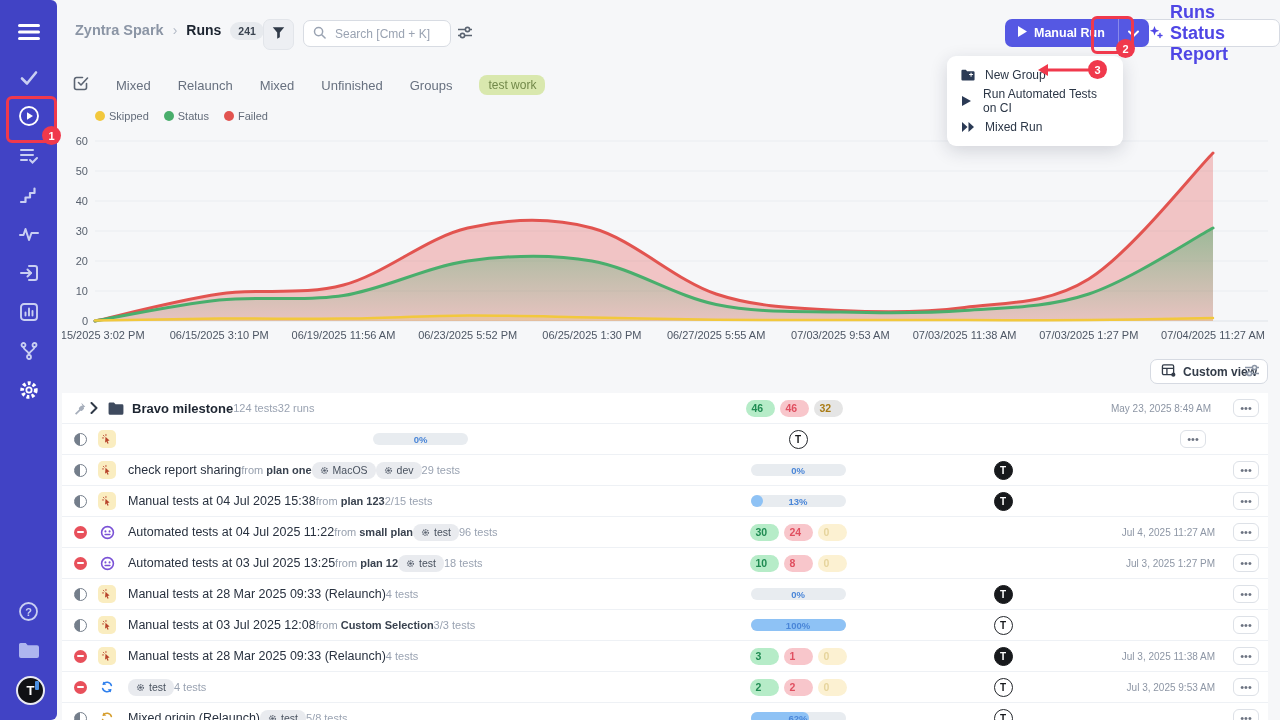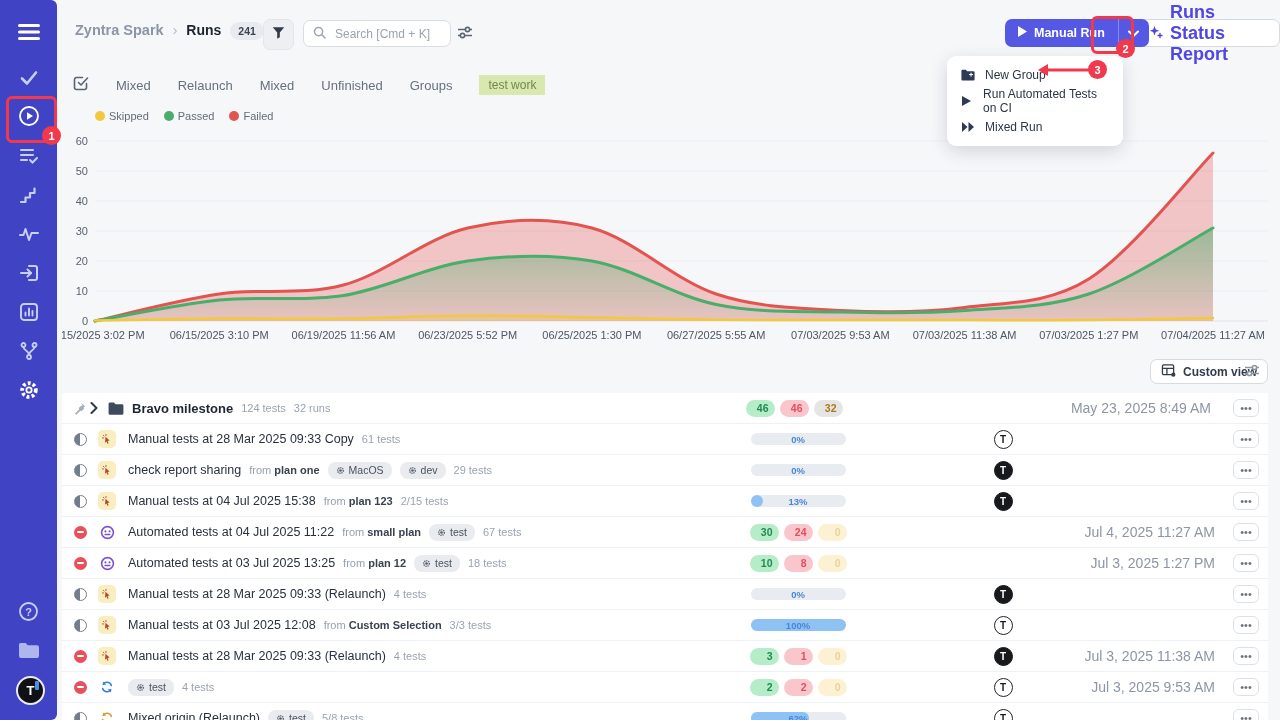--- a/index.html
+++ b/index.html
@@ -36,54 +36,54 @@
 
   
   .menu{left:947px;top:56px;width:176px;background:#fff;border-radius:9px;box-shadow:0 5px 18px rgba(25,32,56,.16);
         padding:6px 0;z-index:40}
   .mi{height:26px;display:flex;align-items:center;gap:10px;padding:0 13px;font-size:12px;color:#2b3646;cursor:pointer}
   .mic{width:15px;display:flex;justify-content:center}
 
   
   .tabs{left:73px;top:74px;height:22px;display:flex;align-items:center;gap:27px}
   .tab{font-size:13px;color:#67707f;cursor:pointer}
-  .chip{background:#d9e8ae;color:#72894a;font-size:12px;border-radius:0;padding:3px 9px;cursor:pointer}
+  .chip{background:#d9e8ae;color:#72894a;font-size:12px;border-radius:8px;padding:3px 9px;cursor:pointer}
 
   
   .legend{left:95px;top:110px;display:flex;gap:15px;align-items:center}
   .lg{display:flex;align-items:center;gap:4px;font-size:11px;color:#636c7a}
   .dot{width:10px;height:10px;border-radius:50%}
   #chartsvg{position:absolute;left:62px;top:128px;overflow:hidden}
 
   
   .btn-custom{left:1150px;top:359px;height:25px;background:#fff;border:1px solid #d6dae2;border-radius:7px;
               display:flex;align-items:center;gap:7px;padding:0 10px;font-size:12px;font-weight:bold;color:#333c49;cursor:pointer;box-sizing:border-box}
   .tb-sliders{left:1244px;top:363px;cursor:pointer}
 
   
   .runs-table{position:absolute;left:62px;top:393px;width:1206px;background:#fff;border-radius:8px 8px 0 0}
   .run-row{display:grid;grid-template-columns:24px 30px 585px 170px 240px 92px 1fr;align-items:center;
            height:30px;padding-left:12px;border-bottom:1px solid #eef1f5;background:#fff}
   .run-row.group-row{grid-template-columns:16px 18px 24px 577px 170px 240px 92px 1fr}
   .cell{display:flex;align-items:center;min-width:0}
-  .titlecell{gap:8px;white-space:nowrap;overflow:hidden}
+  .titlecell{white-space:nowrap;overflow:hidden}
   .rtitle{font-size:12.5px;color:#28313f;font-weight:500;cursor:pointer}
   .gtitle{font-size:13px;color:#1d2531;font-weight:bold}
   .rfrom{font-size:11px;color:#97a0ae}
   .rfrom b{color:#39424f;font-size:11px}
   .envb{display:inline-flex;align-items:center;gap:4px;background:#e9ebef;border-radius:8px;padding:2.5px 8px;
         font-size:10.5px;color:#49525f;font-weight:500}
   .rtests{font-size:11px;color:#9aa3b2}
   .middle{justify-content:center;gap:5px}
   .avatarc{justify-content:center}
-  .rdate{justify-content:flex-end;font-size:14px;color:#8d96a5;white-space:nowrap}
+  .rdate{justify-content:flex-end;font-size:10px;color:#8d96a5;white-space:nowrap}
   .dotsc{justify-content:flex-end;padding-right:9px}
   .dots{width:26px;height:18px;border:1px solid #dde1e7;background:#fff;border-radius:6px;color:#6b7280;
         font-size:11px;line-height:11px;cursor:pointer;padding:0}
-  .cb{min-width:17px;text-align:right;border-radius:9px;padding:2.5px 6px;font-size:10.5px;font-weight:bold}
+  .cb{min-width:17px;text-align:left;border-radius:9px;padding:2.5px 6px;font-size:10.5px;font-weight:bold}
   .cb-g{background:#b6ecc8;color:#1f8b52}
   .cb-r{background:#f8c6cb;color:#e04f60}
   .cb-y{background:#e5e5e5;color:#a97b14}
   .cb-y0{background:#fcf1d2;color:#e6d49c}
   .pbar{width:95px;height:12px;background:#e8ecf0;border-radius:6px;position:relative}
   .pbar i{position:absolute;left:0;top:0;bottom:0;background:#8ec2f5;border-radius:6px}
   .pbar em{position:absolute;inset:0;display:flex;align-items:center;justify-content:center;
            font-style:normal;font-size:9.5px;font-weight:bold;color:#4a86d8}
   .st-prog{width:11px;height:11px;border-radius:50%;border:1.5px solid #747e8b;
            background:linear-gradient(90deg,#747e8b 50%,#fff 50%)}
@@ -296,21 +296,21 @@
   <span class="chip">test work</span>
 </div>
 
 <div class="abs legend">
   <span class="lg">
       <span class="dot" style="background:#f2c83d"></span>
       <span>Skipped</span>
     </span>
   <span class="lg">
       <span class="dot" style="background:#49ae6c"></span>
-      <span>Passed</span>
+      <span>Status</span>
     </span>
   <span class="lg">
       <span class="dot" style="background:#e25450"></span>
       <span>Failed</span>
     </span>
 </div>
 <svg id="chartsvg" width="1206" height="222">
     <defs>
       <linearGradient id="gGreen" x1="0" y1="0" x2="0" y2="1">
         <stop offset="0" stop-color="rgba(73,174,108,0.5)"></stop>
@@ -412,25 +412,20 @@
     <span class="cell">
           <span class="ticon man">
             <svg width="12" height="12" viewBox="0 0 16 16">
               <path fill="#b8442c" d="M6 5l5.4 5.1-2.7.5 1.5 2.9-1.5.7-1.4-2.9-1.9 1.7z"></path>
               <g stroke="#b8442c" stroke-width="1.1" stroke-linecap="round">
                 <path d="M3 3l1.2 1.2M6.6 1.8v1.7M1.8 6.6h1.7"></path>
               </g>
             </svg>
           </span>
         </span>
-    <span class="cell titlecell">
-      <span class="rtitle">Manual tests at 28 Mar 2025 09:33 Copy</span>
-
-      <span class="rtests">61 tests</span>
-    </span>
     <span class="cell middle">
           <span class="pbar">
             <i style="width:0%"></i>
             <em>0%</em>
           </span>
         </span>
     <span class="cell avatarc">
           <span class="av av-outline">T</span>
         </span>
     <span class="cell rdate"></span>
@@ -526,21 +521,21 @@
             </svg>
           </span>
         </span>
     <span class="cell titlecell">
       <span class="rtitle">Automated tests at 04 Jul 2025 11:22</span>
       <span class="rfrom">from <b>small plan</b></span>
           <span class="envb"><svg width="9" height="9" viewBox="0 0 20 20">
               <circle cx="10" cy="10" r="6.2" fill="none" stroke="#5a6270" stroke-width="3.4" stroke-dasharray="2.6 2.05"></circle>
               <circle cx="10" cy="10" r="3" fill="#5a6270"></circle>
             </svg>test</span>
-      <span class="rtests">67 tests</span>
+      <span class="rtests">96 tests</span>
     </span>
     <span class="cell middle">
           <span class="cb cb-g">30</span>
               <span class="cb cb-r">24</span>
               <span class="cb cb-y0">0</span>
         </span>
     <span class="cell avatarc"></span>
     <span class="cell rdate">Jul 4, 2025 11:27 AM</span>
     <span class="cell dotsc">
           <button class="dots">•••</button>

